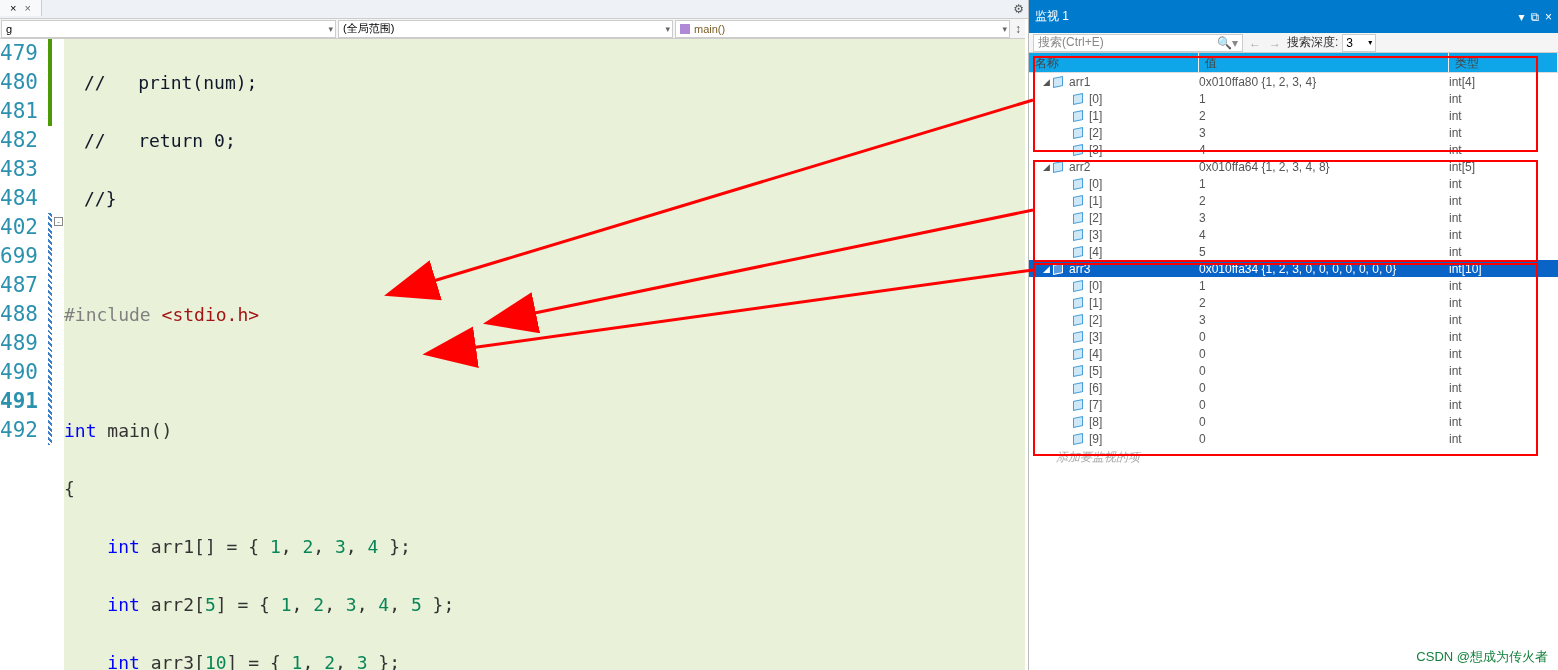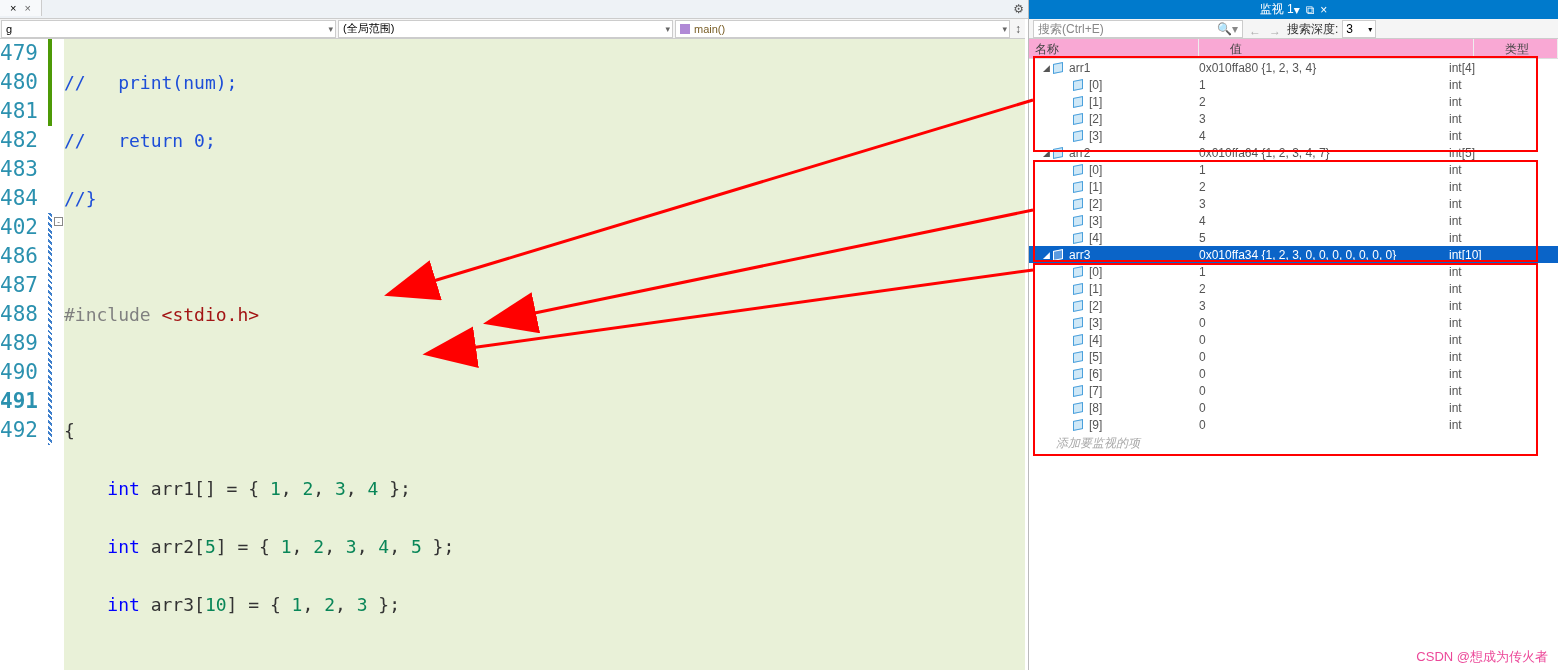--- a/index.html
+++ b/index.html
@@ -22,56 +22,56 @@
 .gutter div { padding-right:6px; }
 .gutter .cur { background:#fff; font-weight:bold; }
 .margin { position:absolute; left:44px; top:0; width:20px; bottom:0; background:#fff; }
 .margin .bar { position:absolute; left:4px; width:4px; }
 .margin .bar.grn { background:#4e9a06; }
 .margin .bar.blu { background:repeating-linear-gradient(45deg,#3d7ecb,#3d7ecb 2px,#fff 2px,#fff 4px); }
 .margin .collapse { position:absolute; left:10px; width:9px; height:9px; border:1px solid #888; font-size:8px; line-height:7px; text-align:center; color:#555; }
 
 .code { position:absolute; left:64px; top:0; right:0; bottom:0; background:#e9f1d8; font-family:Consolas,monospace; font-size:18px; line-height:29px; white-space:pre; color:#333; }
 .code .ln { height:29px; }
-.cm { color:#1d4ed8; }
+.cm { color:#0f172a;margin-left:20px; }
 .pp { color:#808080; }
 .inc { color:#a31515; }
 .kw { color:#0000ff; }
 .fn { color:#795e26; }
 .num { color:#098658; }
 
 
 .watch { position:absolute; right:0; top:0; width:530px; bottom:0; background:#fff; border-left:1px solid #bbb; font-size:12px; }
-.watch-title { height:19px; background:#007acc; color:#fff; display:flex; align-items:center; padding:4px 6px; font-size:12px; justify-content:center; }
+.watch-title { height:33px; background:#007acc; color:#fff; display:flex; align-items:center; padding:4px 6px; font-size:12px; justify-content:space-between; }
 .watch-title .tools { display:flex; gap:6px; }
-.watch-tools { height:20px; border-bottom:1px solid #ccc; display:flex; align-items:flex-end; padding:0 4px; gap:4px; background:#f5f5f5; }
+.watch-tools { height:20px; border-bottom:1px solid #ccc; display:flex; align-items:center; padding:0 4px; gap:4px; background:#f5f5f5; }
 .watch-tools .search { flex:0 0 210px; height:18px; border:1px solid #ccc; background:#fff; padding:0 4px; color:#888; display:flex; align-items:center; justify-content:space-between; }
 .watch-tools .navbtn { color:#aaa; padding:0 2px; }
 .watch-tools .depthlbl { color:#333; }
 .watch-tools .depthbox { width:34px; height:18px; border:1px solid #ccc; background:#fff; display:flex; align-items:center; justify-content:space-between; padding:0 3px; }
 
 .watch-grid { position:relative; }
-.watch-head { display:flex; height:20px; border-bottom:1px solid #ddd; background:#f9a8d4; color:#444;gap:25px; }
+.watch-head { display:flex; height:20px; border-bottom:1px solid #ddd; background:#0ea5e9; color:#444; }
 .watch-head > div { padding:2px 6px; border-right:1px solid #eee; }
 .c1 { width:170px; } .c2 { width:250px; } .c3 { flex:1; }
 .wrow { display:flex; height:17px; align-items:center; font-size:12px; color:#555; }
 .wrow.sel { background:#0a64c8; color:#fff; }
 .wrow > div { overflow:hidden; white-space:nowrap; }
 .wrow .c1 { display:flex; align-items:center; }
 .indent1 { padding-left:14px; } .indent2 { padding-left:44px; }
 .expander { display:inline-block; width:10px; font-size:9px; color:#555; }
 .wrow.sel .expander { color:#fff; }
 .cube { display:inline-block; width:12px; height:10px; margin-right:4px; position:relative; }
 .cube::before { content:""; position:absolute; width:8px; height:8px; border:1px solid #4aa0dc; background:#cfe8f7; transform:skewY(-12deg); }
 .wrow.sel .cube::before { border-color:#fff; background:#5a9ae0; }
 .addrow { color:#aaa; font-style:italic; padding:2px 8px;margin-left:19px; }
 
 .redbox { position:absolute; border:2px solid red; pointer-events:none; z-index:5; }
 svg.arrows { position:absolute; left:0; top:0; pointer-events:none; z-index:4; }
-.csdn { position:absolute; right:10px; bottom:4px; color:#ec4899; font-size:13px; z-index:10;}
+.csdn { position:absolute; right:10px; bottom:4px; color:#15803d; font-size:13px; z-index:10;}
 </style>
 </head>
 <body>
 
 <div class="top-tabs">
   <span class="tab"><span>×</span><span class="xicon">×</span></span>
   <span class="gear">⚙</span>
 </div>
 
 <div class="dropdown-bar">
@@ -92,40 +92,41 @@
 
 <div class="editor-wrap">
   <div class="gutter" id="gutter">
       <div>479</div>
       <div>480</div>
       <div>481</div>
       <div>482</div>
       <div>483</div>
       <div>484</div>
       <div>402</div>
-      <div>486</div>
+      <div>699</div>
       <div>487</div>
       <div>488</div>
       <div>489</div>
       <div>490</div>
       <div class="cur">491</div>
       <div>492</div>
     </div>
   <div class="margin">
     <div class="bar grn" style="top:0;height:87px"></div>
     <div class="bar blu" style="top:174px;height:232px"></div>
     <div class="collapse" style="top:178px">-</div>
   </div>
   <div class="code">
 <div class="ln"><span class="cm">//   print(num);</span></div>
 <div class="ln"><span class="cm">//   return 0;</span></div>
 <div class="ln"><span class="cm">//}</span></div>
 <div class="ln"></div>
 <div class="ln"><span class="pp">#include </span><span class="inc">&lt;stdio.h&gt;</span></div>
 <div class="ln"></div>
+<div class="ln"><span class="kw">int</span><span> main()</span></div>
 <div class="ln">{</div>
 <div class="ln"><span class="kw">    int</span><span> arr1[] = { </span><span class="num">1</span><span>, </span><span class="num">2</span><span>, </span><span class="num">3</span><span>, </span><span class="num">4</span><span> };</span></div>
 <div class="ln"><span class="kw">    int</span><span> arr2[</span><span class="num">5</span><span>] = { </span><span class="num">1</span><span>, </span><span class="num">2</span><span>, </span><span class="num">3</span><span>, </span><span class="num">4</span><span>, </span><span class="num">5</span><span> };</span></div>
 <div class="ln"><span class="kw">    int</span><span> arr3[</span><span class="num">10</span><span>] = { </span><span class="num">1</span><span>, </span><span class="num">2</span><span>, </span><span class="num">3</span><span> };</span></div>
 
 
 
   </div>
 </div>
 
@@ -204,21 +205,21 @@
           <div class="c2">4</div>
           <div class="c3">int</div>
         </div>
         <div class="wrow">
           <div class="c1">
             <span class="indent1"></span>
             <span class="expander">◢</span>
             <span class="cube"></span>
             <span>arr2</span>
           </div>
-          <div class="c2">0x010ffa64 {1, 2, 3, 4, 7}</div>
+          <div class="c2">0x010ffa64 {1, 2, 3, 4, 8}</div>
           <div class="c3">int[5]</div>
         </div>
         <div class="wrow">
           <div class="c1">
             <span class="indent2"></span>
             <span class="cube"></span>
             <span>[0]</span>
           </div>
           <div class="c2">1</div>
           <div class="c3">int</div>

